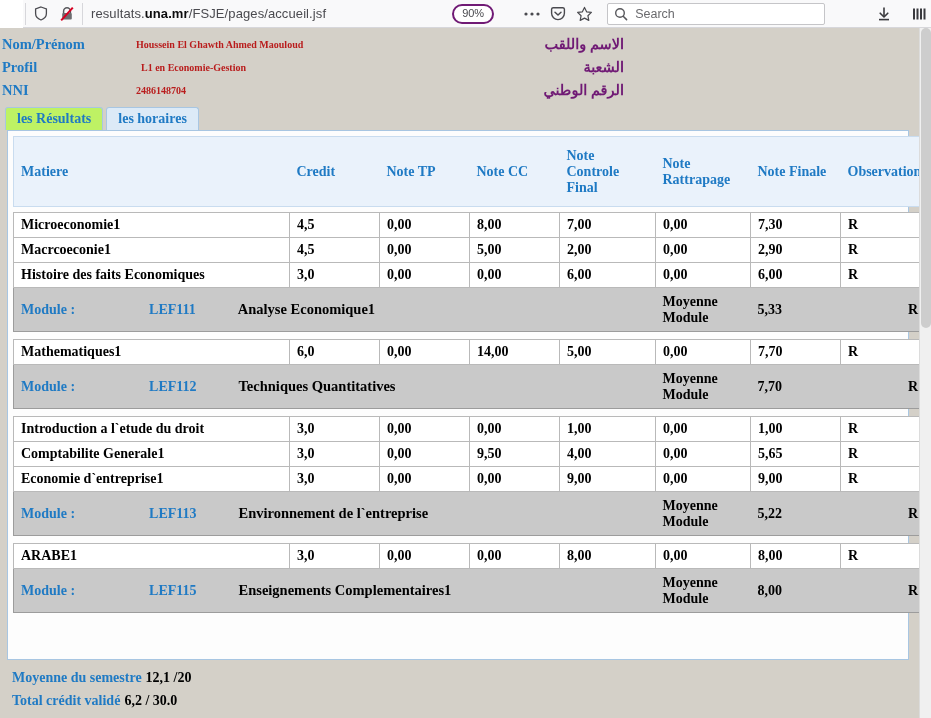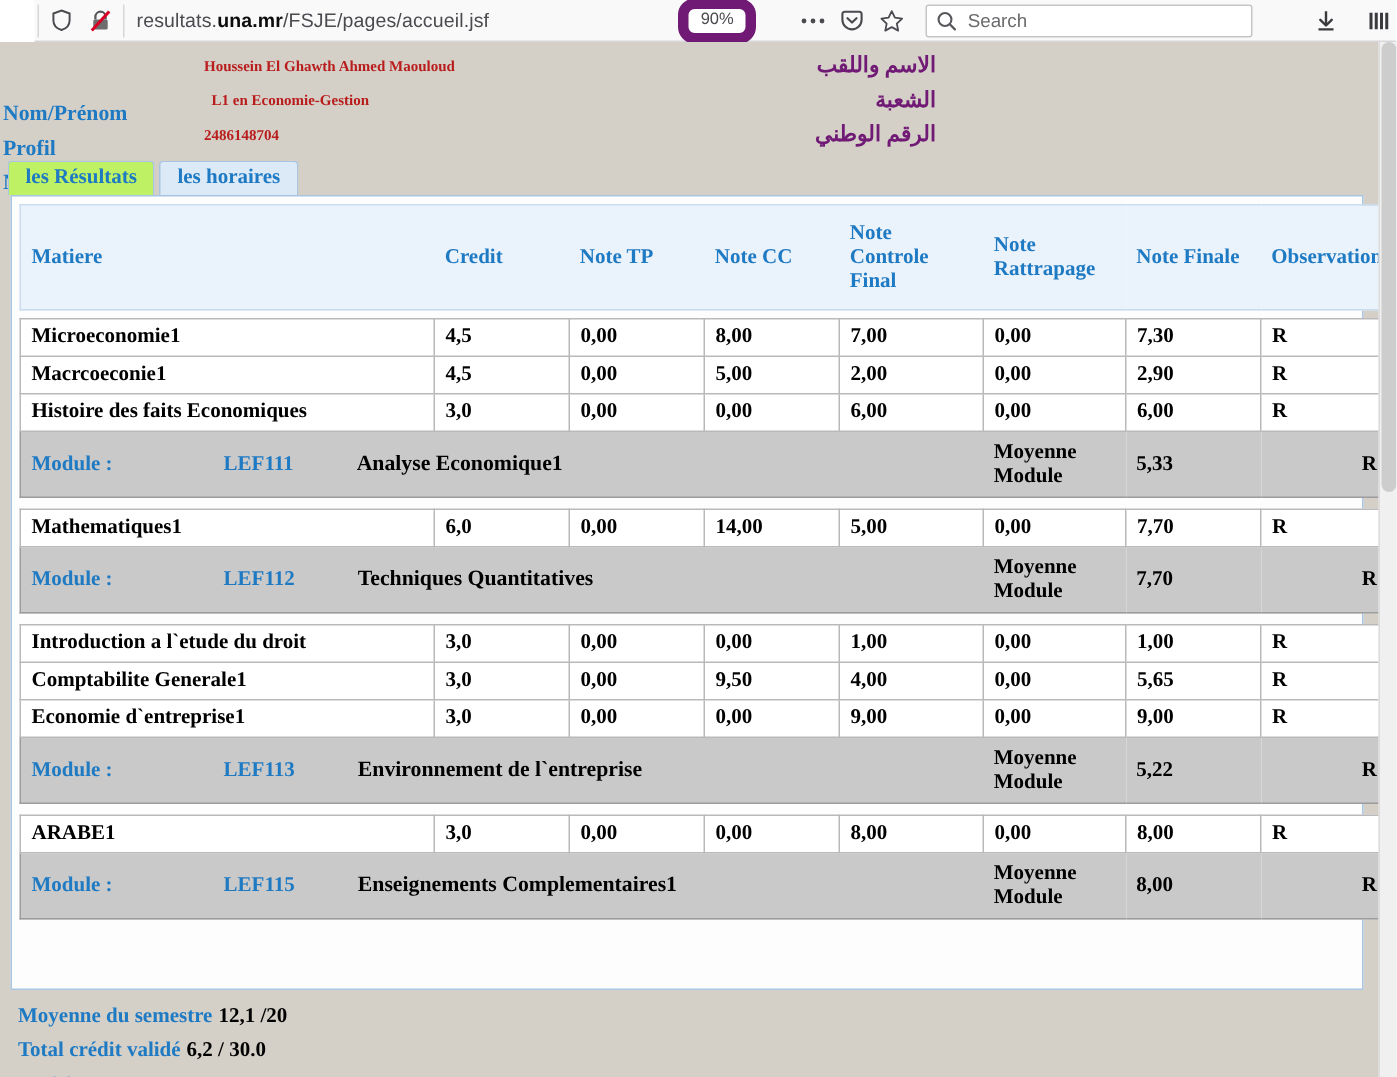--- a/index.html
+++ b/index.html
@@ -43,21 +43,21 @@
   }
   #url-text {
     font-size: 13px;
     color: #4a4a4f;
     white-space: nowrap;
     letter-spacing: 0.1px;
   }
   #url-text .domain { color: #0c0c0d; font-weight: 600; }
   #zoom-badge {
     margin-left: 126px;
-    border: 7px solid #701a75;
+    border: 2px solid #701a75;
     border-radius: 11px;
     font-size: 11px;
     color: #4a4a4f;
     padding: 1px 8px 2px 8px;
     background: #fff;
     line-height: 13px;
   }
   #chrome-right-group {
     display: flex; align-items: center;
     margin-left: 14px;
@@ -127,21 +127,20 @@
     position: relative;
     height: 23px;
     line-height: 23px;
   }
   .id-label {
     position: absolute;
     left: 2px;
     color: #1f7ac4;
     font-weight: bold;
     font-size: 14.5px;
-    margin-top: 32px;
   }
   .id-value {
     position: absolute;
     left: 136px;
     color: #b91c1c;
     font-weight: bold;
     font-size: 10px;
     text-align: right;
   }
   .id-value.indent { left: 141px; }

